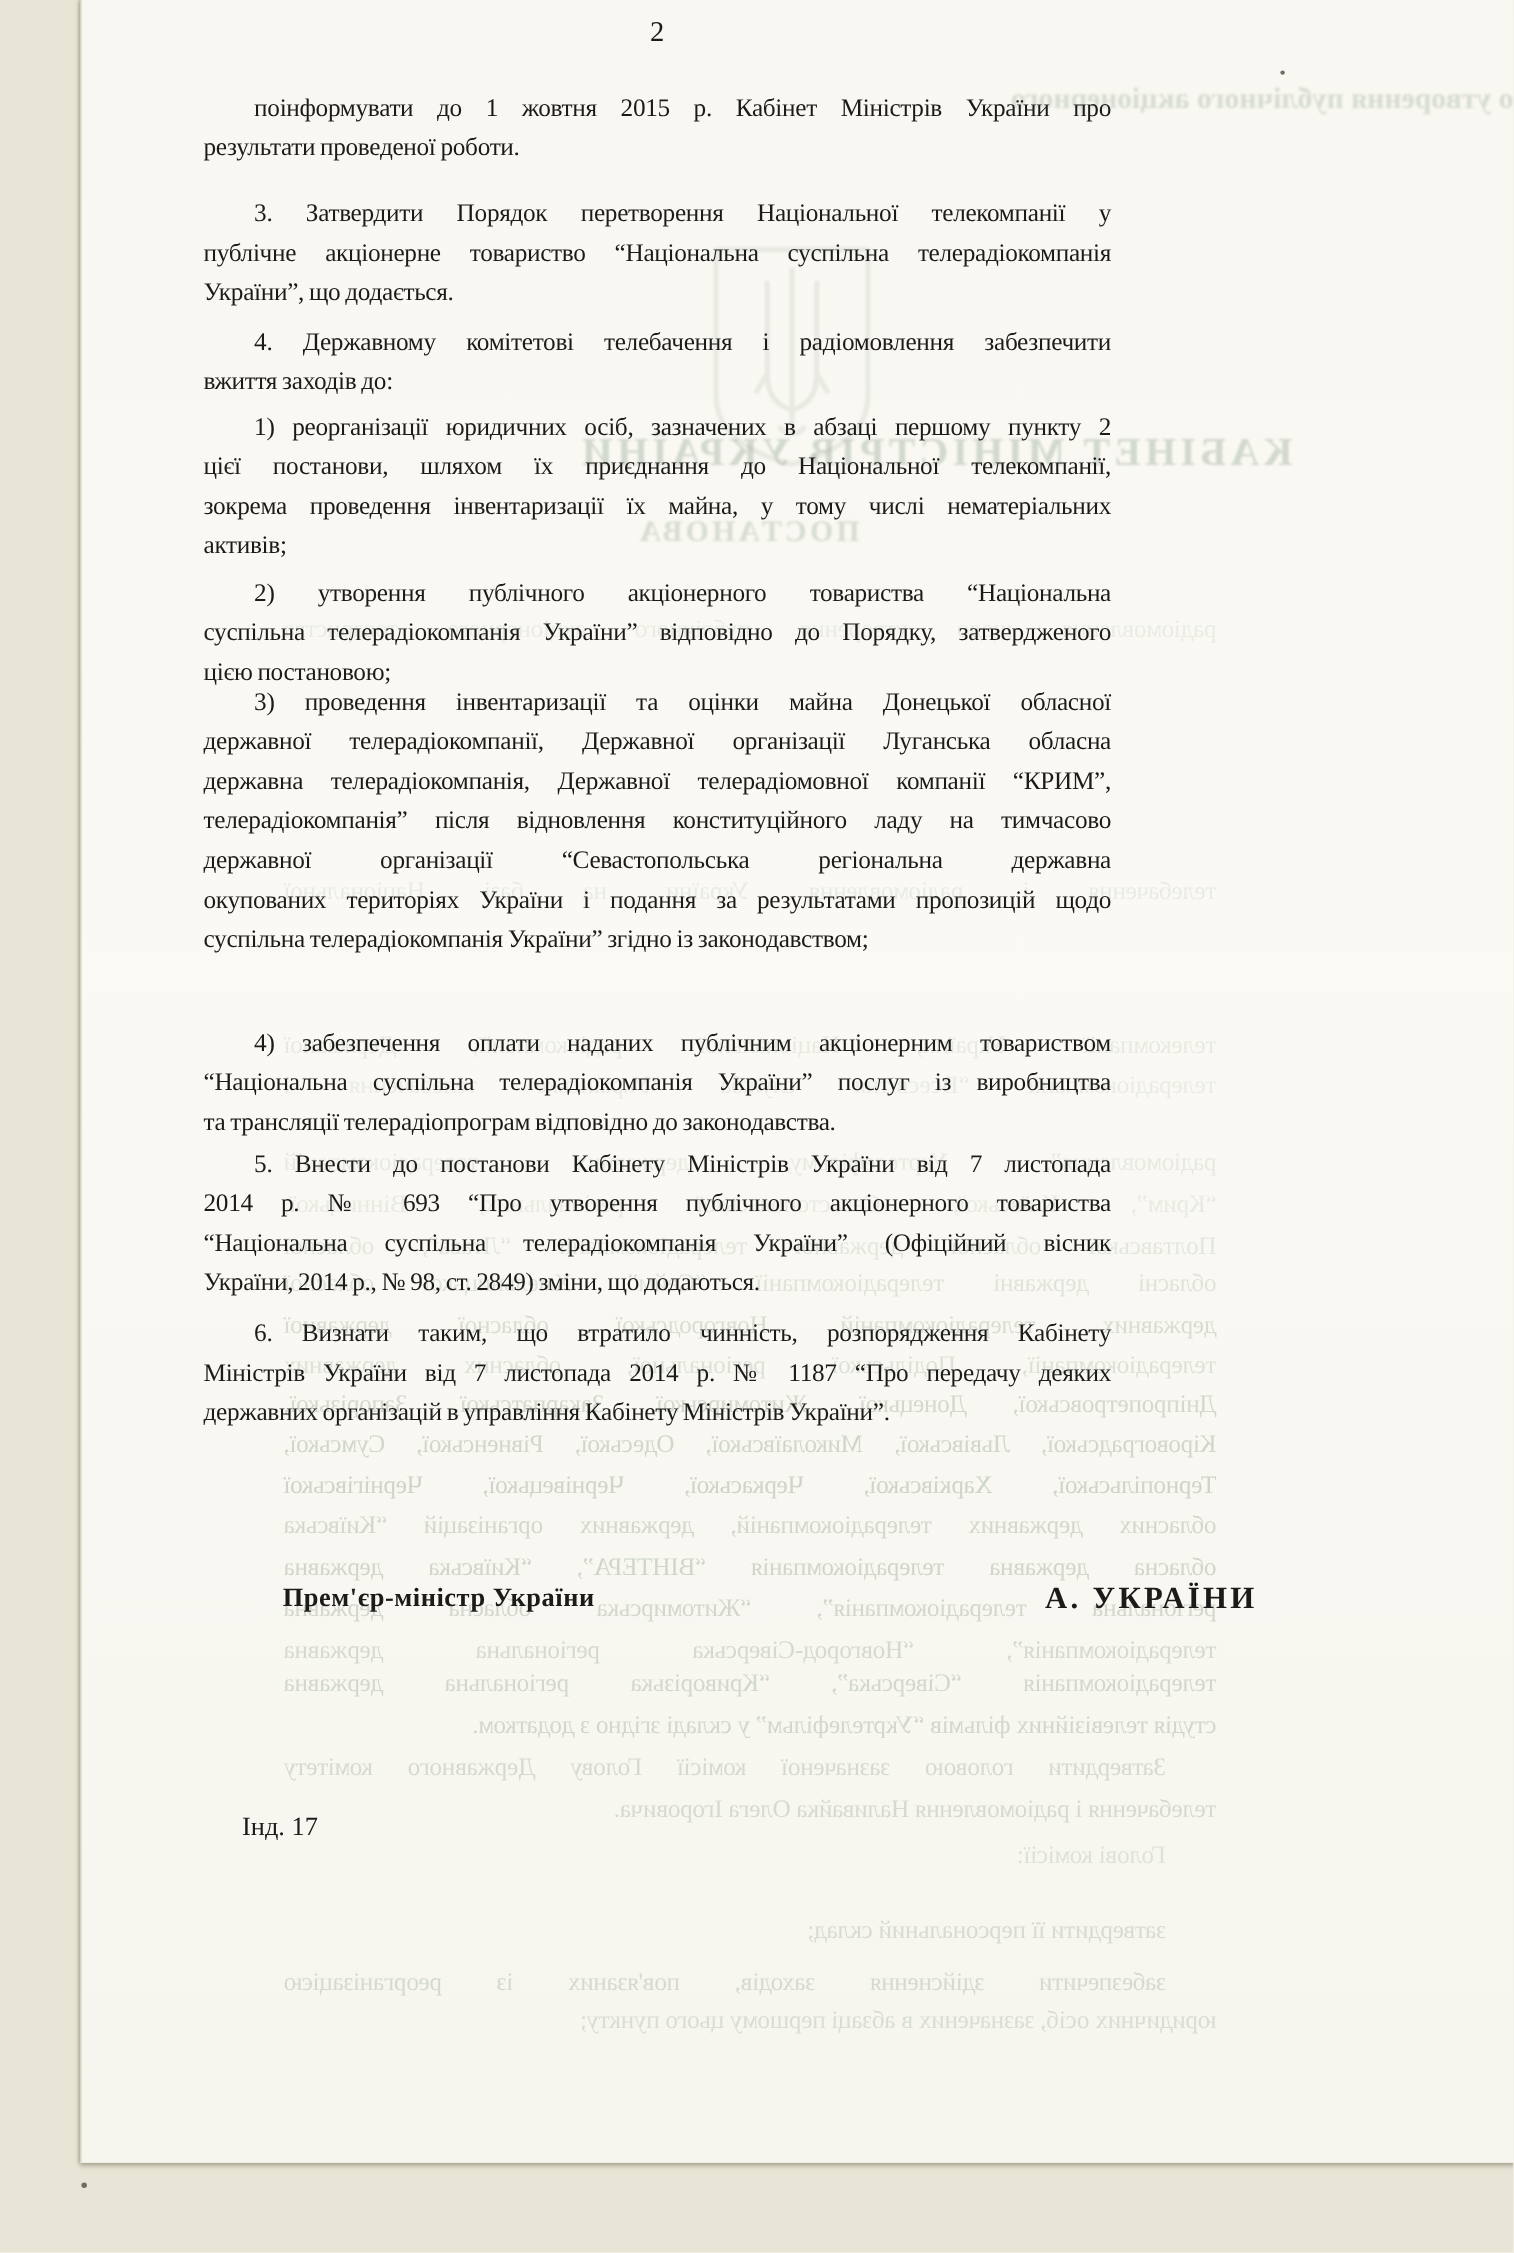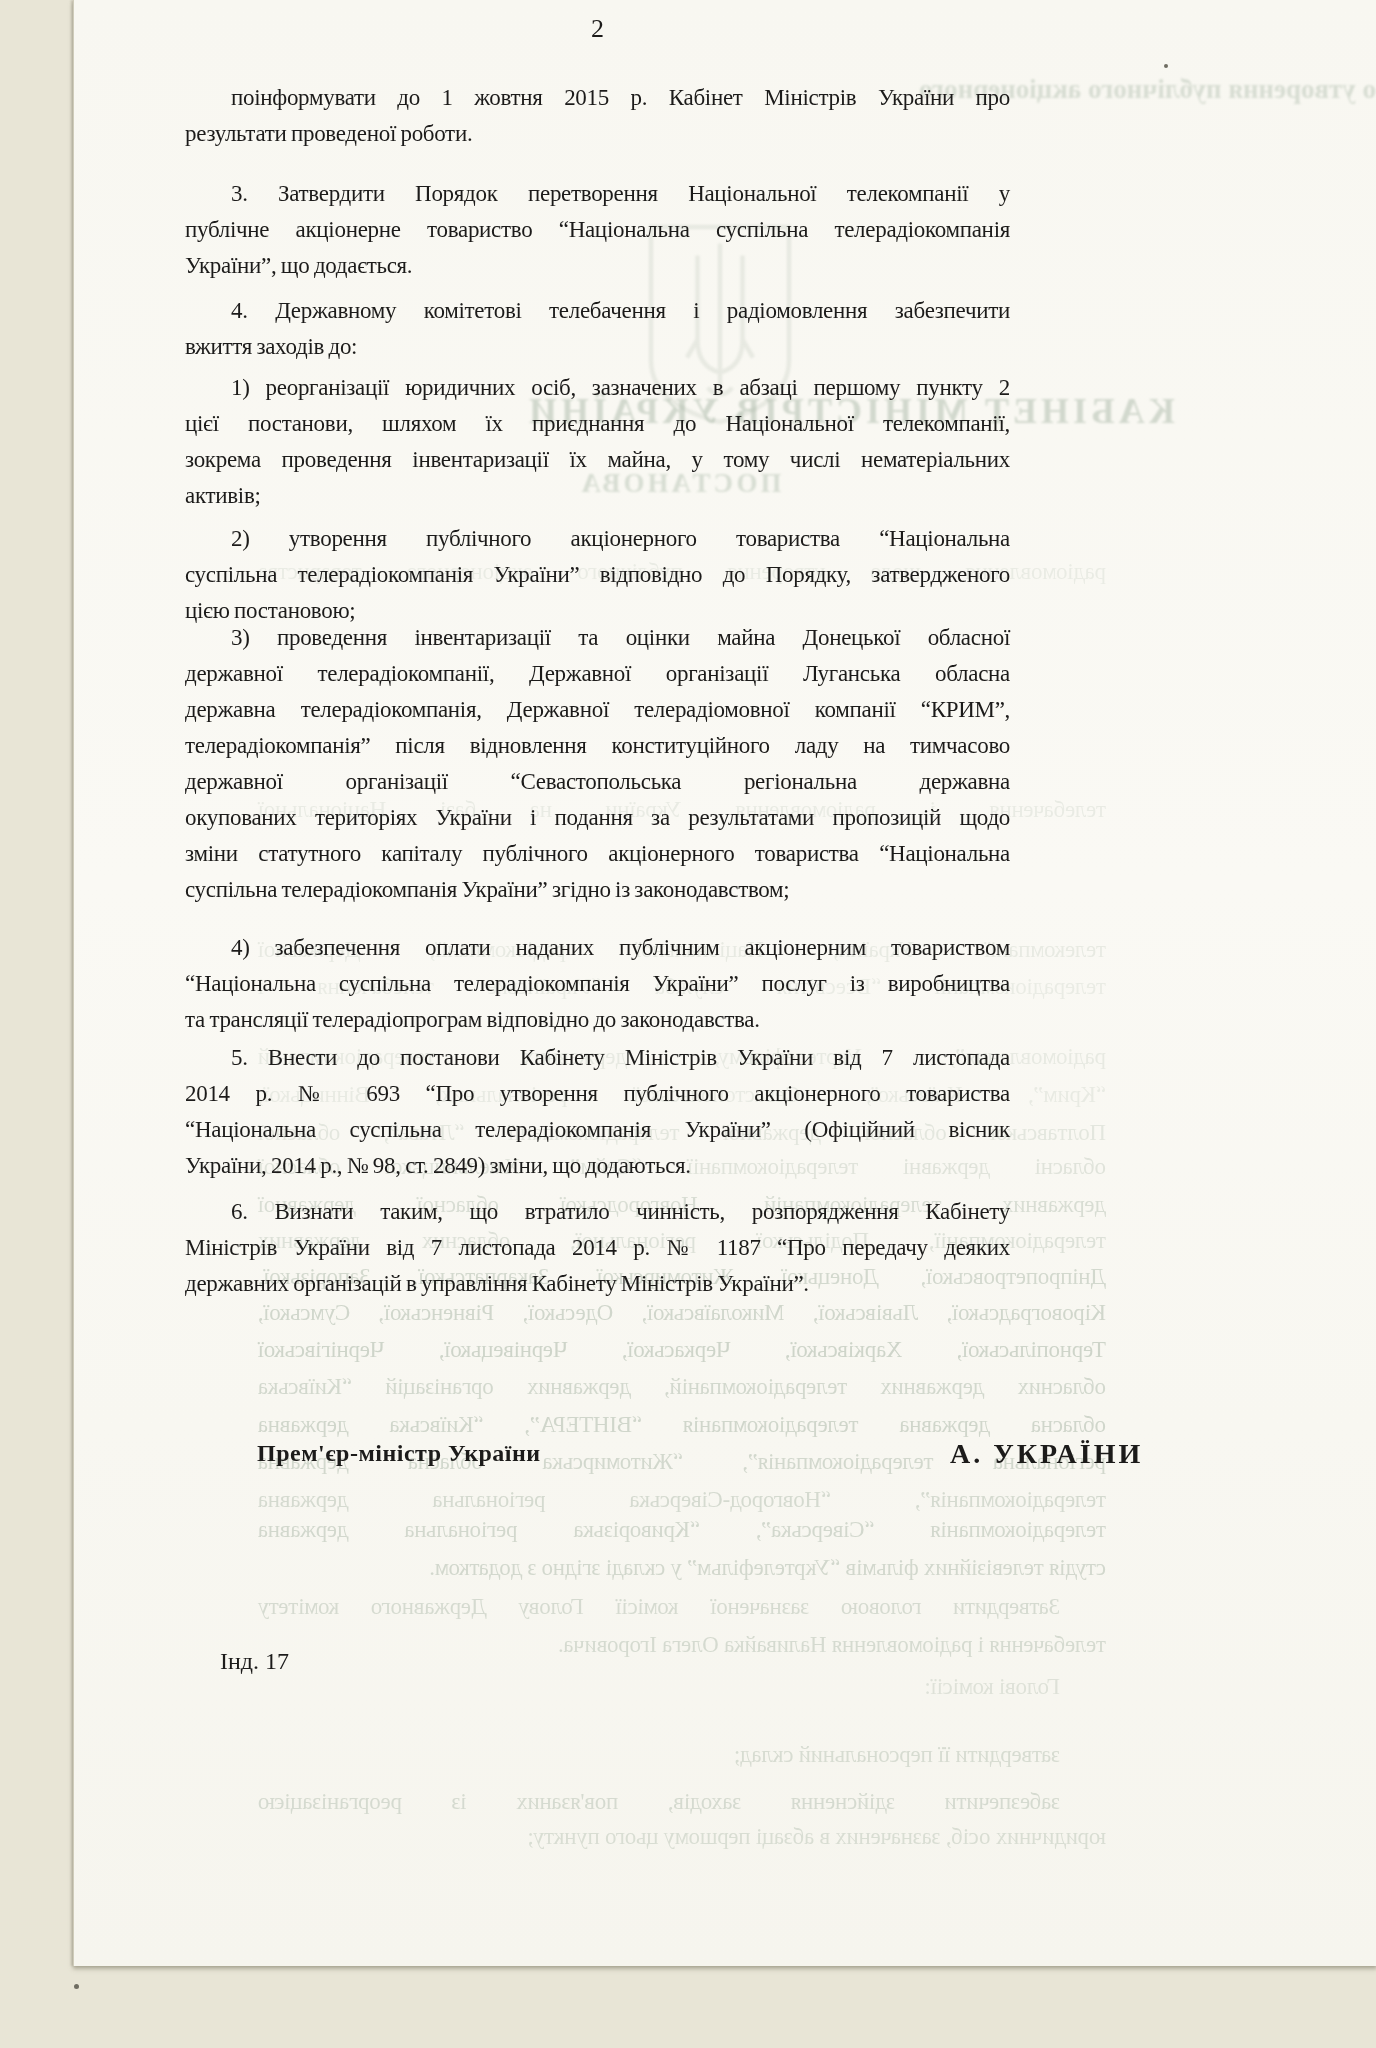--- a/index.html
+++ b/index.html
@@ -143,21 +143,20 @@
         <div class="line">суспільна телерадіокомпанія України” відповідно до Порядку, затвердженого</div>
         <div class="line last">цією постановою;</div>
       </div>
       <div class="para" style="top: 620px;">
         <div class="line first">3) проведення інвентаризації та оцінки майна Донецької обласної</div>
         <div class="line">державної телерадіокомпанії, Державної організації Луганська обласна</div>
         <div class="line">державна телерадіокомпанія, Державної телерадіомовної компанії “КРИМ”,</div>
         <div class="line">телерадіокомпанія” після відновлення конституційного ладу на тимчасово</div>
         <div class="line">державної організації “Севастопольська регіональна державна</div>
         <div class="line">окупованих територіях України і подання за результатами пропозицій щодо</div>
-        <div class="line">зміни статутного капіталу публічного акціонерного товариства “Національна</div>
         <div class="line last">суспільна телерадіокомпанія України” згідно із законодавством;</div>
       </div>
       <div class="para" style="top: 930px;">
         <div class="line first">4) забезпечення оплати наданих публічним акціонерним товариством</div>
         <div class="line">“Національна суспільна телерадіокомпанія України” послуг із виробництва</div>
         <div class="line last">та трансляції телерадіопрограм відповідно до законодавства.</div>
       </div>
       <div class="para" style="top: 1040px;">
         <div class="line first">5. Внести до постанови Кабінету Міністрів України від 7 листопада</div>
         <div class="line">2014 р.  №  693  “Про  утворення  публічного  акціонерного  товариства</div>

